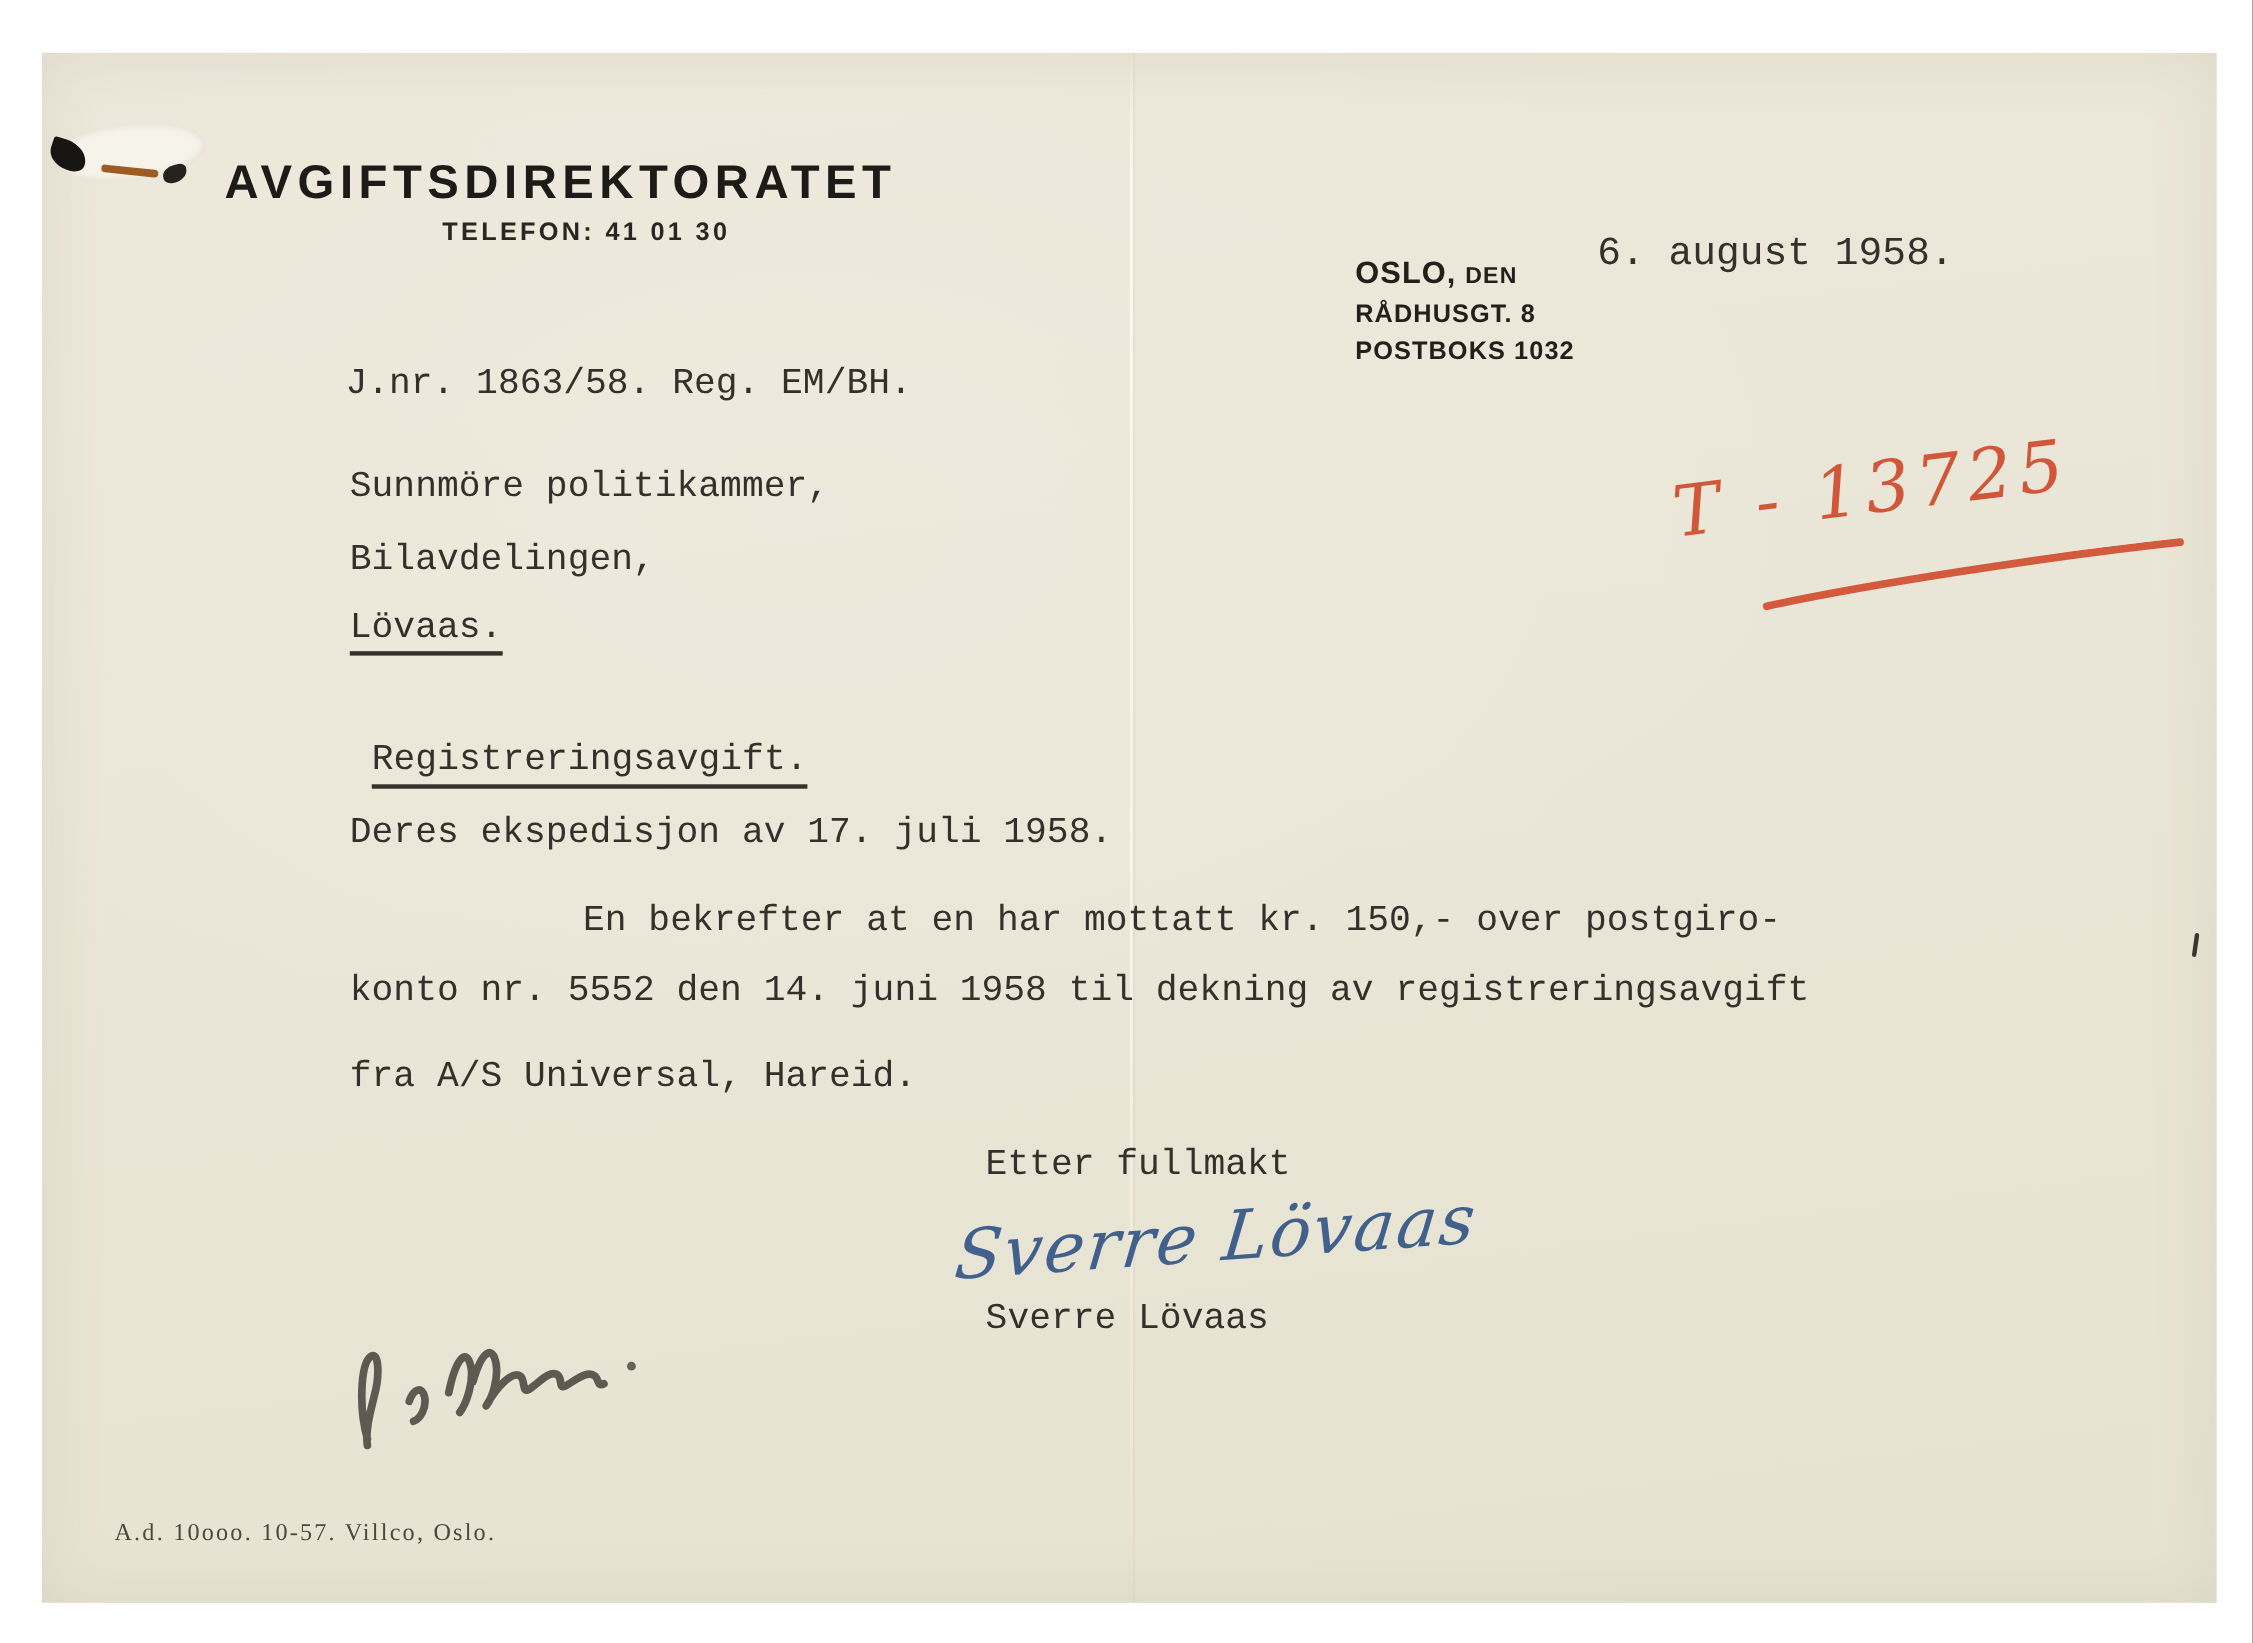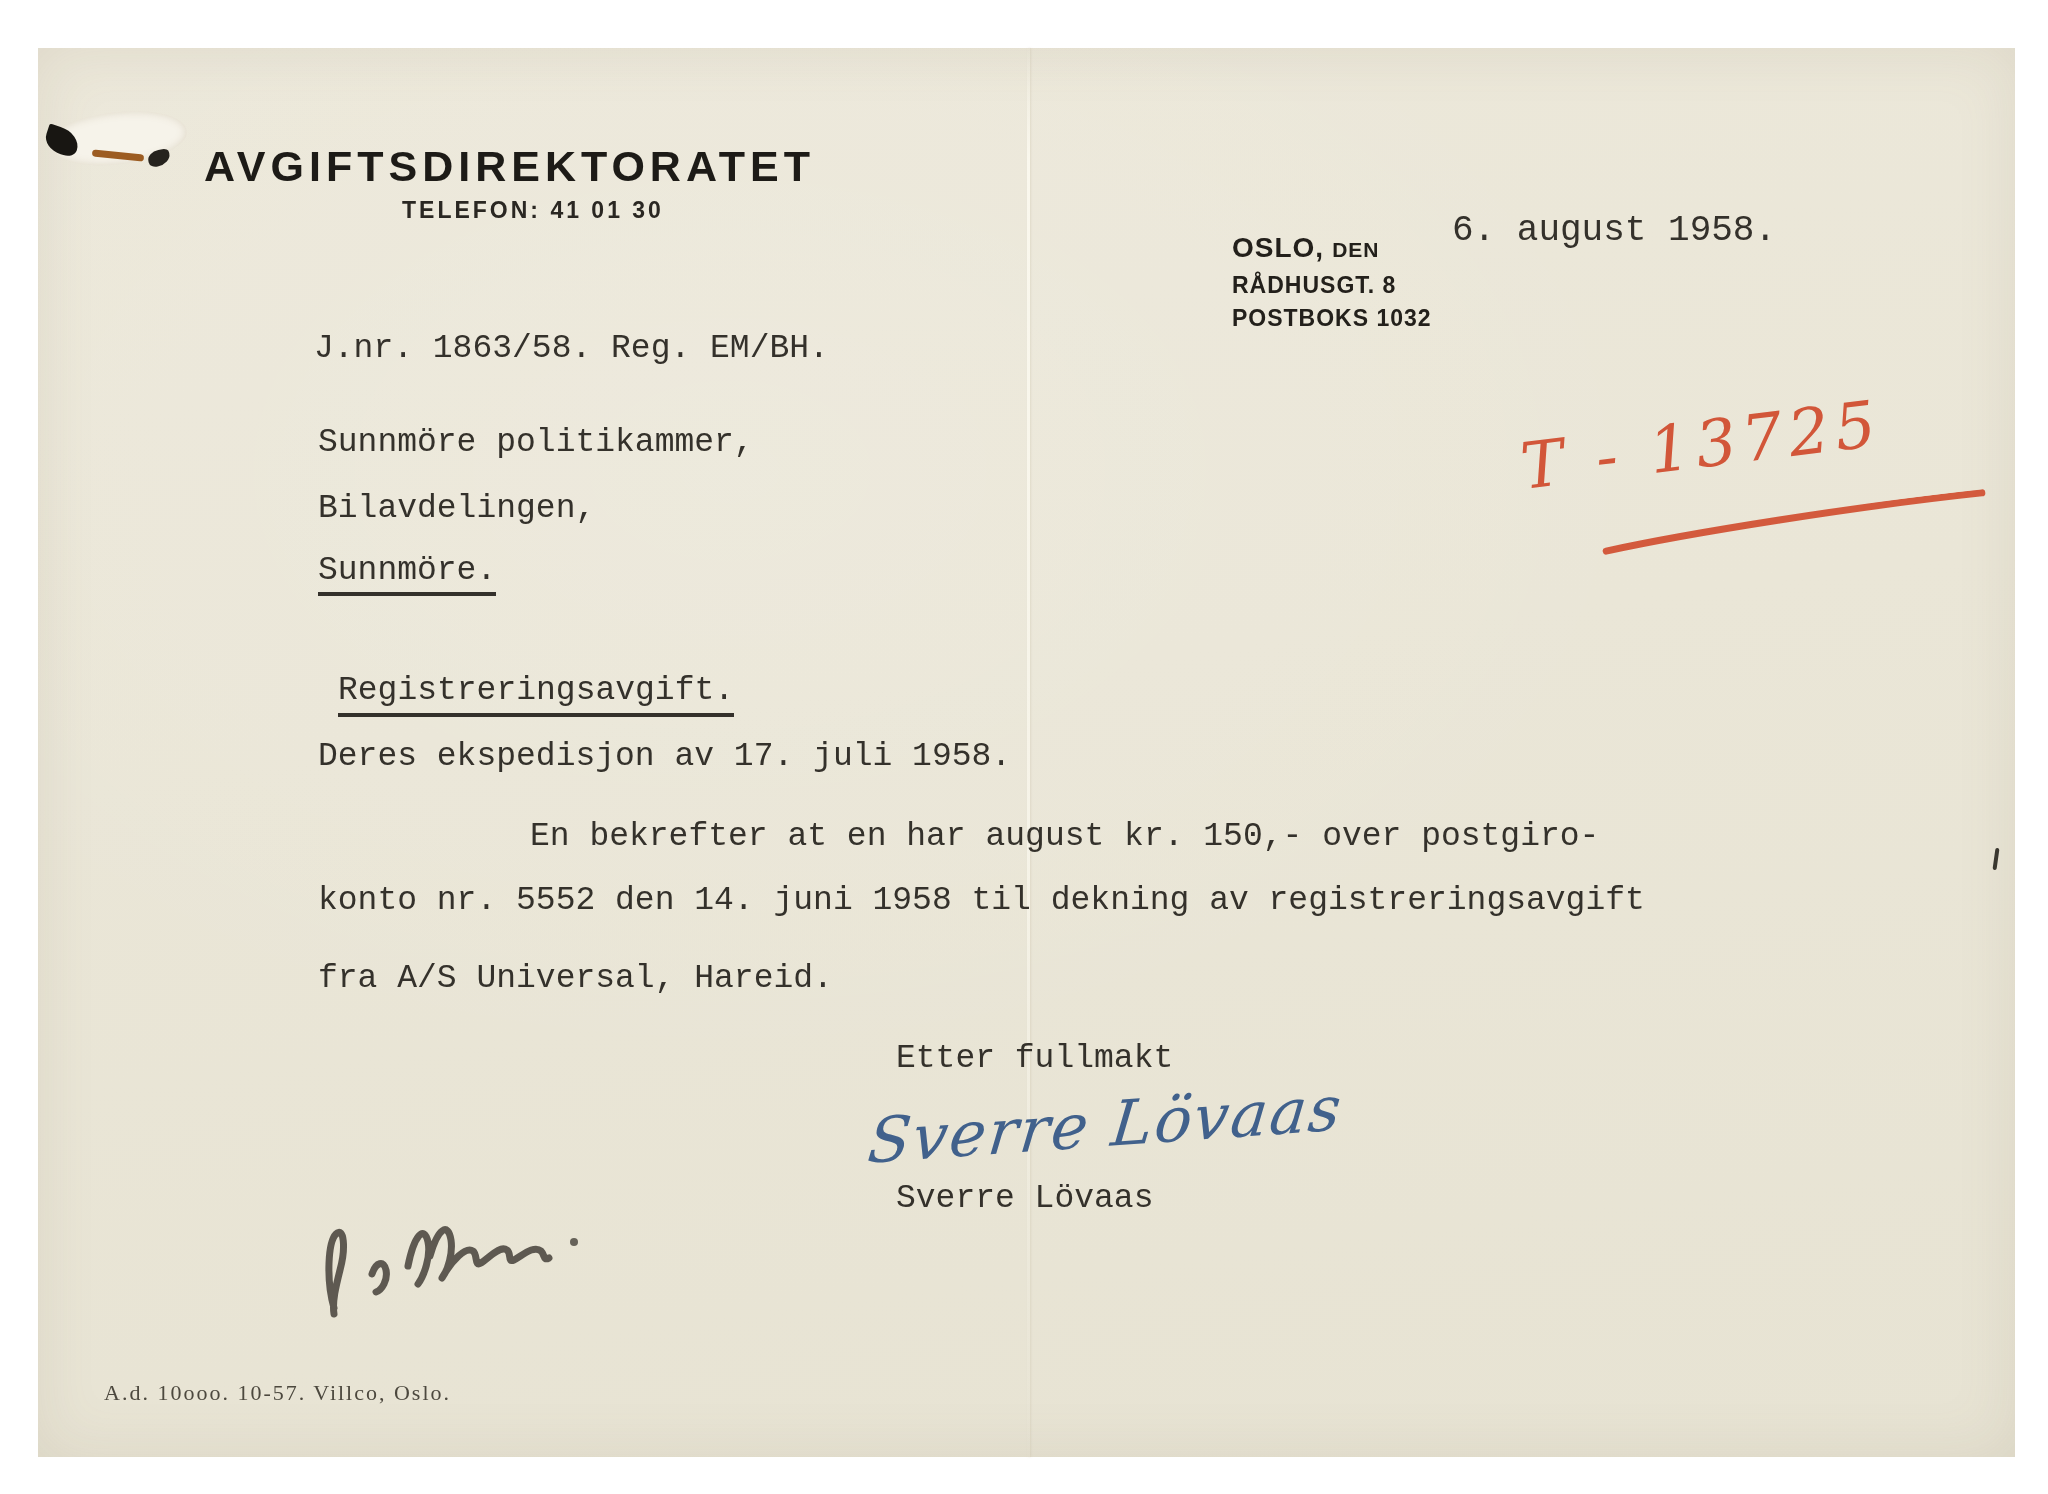--- a/index.html
+++ b/index.html
@@ -176,30 +176,30 @@
     <span class="oslo-place">OSLO,</span><span class="oslo-den">DEN</span>
   </div>
   <div class="date-typed abs mono">6. august 1958.</div>
   <div class="addr-line1 abs">RÅDHUSGT. 8</div>
   <div class="addr-line2 abs">POSTBOKS 1032</div>
 
   <div class="jnr abs mono">J.nr. 1863/58. Reg. EM/BH.</div>
 
   <div class="recipient-1 abs mono">Sunnmöre politikammer,</div>
   <div class="recipient-2 abs mono">Bilavdelingen,</div>
-  <div class="recipient-3 abs mono">Sunnmöre.</div>
+  <div class="recipient-3 abs mono">Lövaas.</div>
 
   <div class="red-note abs">T - 13725</div>
   <svg class="red-underline abs" viewBox="0 0 388 20">
     <path d="M4,16 C90,8 260,2 384,4" stroke="#d04a2c" stroke-width="7" fill="none" stroke-linecap="round" opacity="0.9"></path>
   </svg>
 
   <div class="subject abs mono">Registreringsavgift.</div>
   <div class="ref-line abs mono">Deres ekspedisjon av 17. juli 1958.</div>
-  <div class="para-1 abs mono">En bekrefter at en har august kr. 150,- over postgiro-</div>
+  <div class="para-1 abs mono">En bekrefter at en har mottatt kr. 150,- over postgiro-</div>
   <div class="para-2 abs mono">konto nr. 5552 den 14. juni 1958 til dekning av registreringsavgift</div>
   <div class="para-3 abs mono">fra A/S Universal, Hareid.</div>
 
   <div class="closing-authority abs mono">Etter fullmakt</div>
   <div class="signature-script abs">Sverre Lövaas</div>
   <div class="signature-typed abs mono">Sverre Lövaas</div>
 
   <svg class="pencil-signature abs" width="330" height="135" viewBox="0 0 330 135">
     <path d="M22,118 C14,90 16,52 24,44 C32,36 34,58 28,80 C24,96 20,112 22,124
              M60,84 c4,-12 12,-14 14,-4 c2,10 -4,20 -10,22

